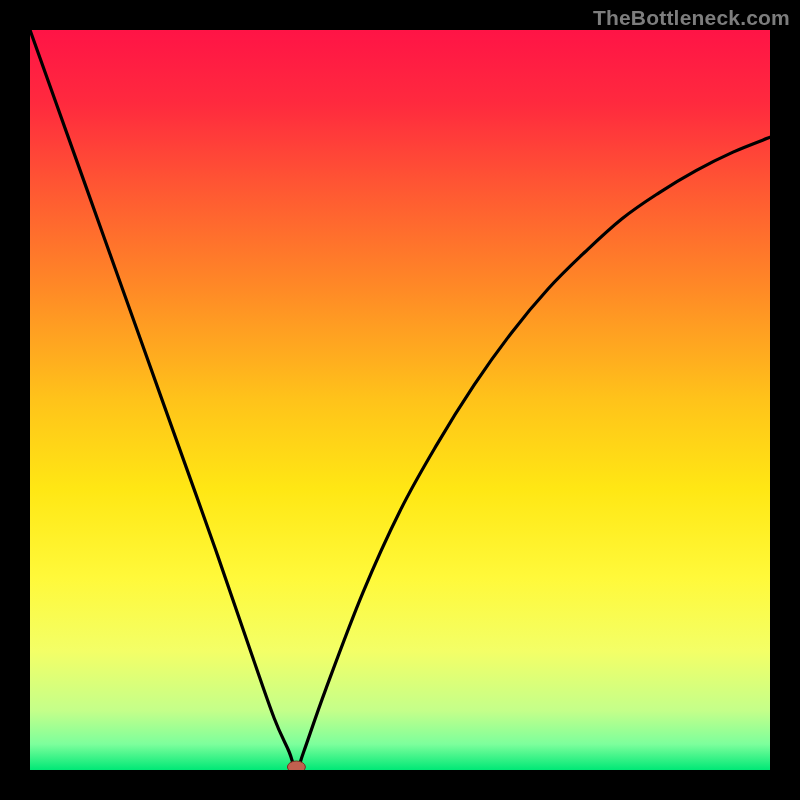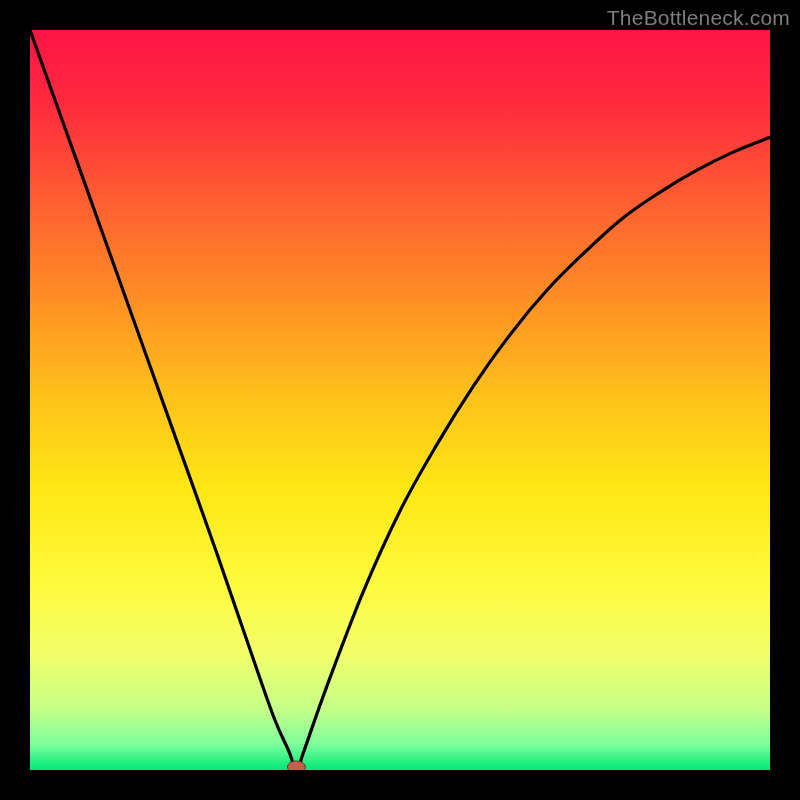--- a/index.html
+++ b/index.html
@@ -33,21 +33,21 @@
     position: absolute;
     inset: 0;
   }
   .watermark {
     position: absolute;
     top: 6px;
     right: 10px;
     color: #7d7d7d;
     font-size: 21px;
     letter-spacing: 0.2px;
-    font-weight: 400;
+    font-weight: 700;
   }
 </style>
 </head>
 <body>
 
 <div class="frame">
   <div class="watermark">TheBottleneck.com</div>
   <div class="plot">
     <svg class="gradient-bg" viewBox="0 0 740 740" preserveAspectRatio="none">
       <defs>

